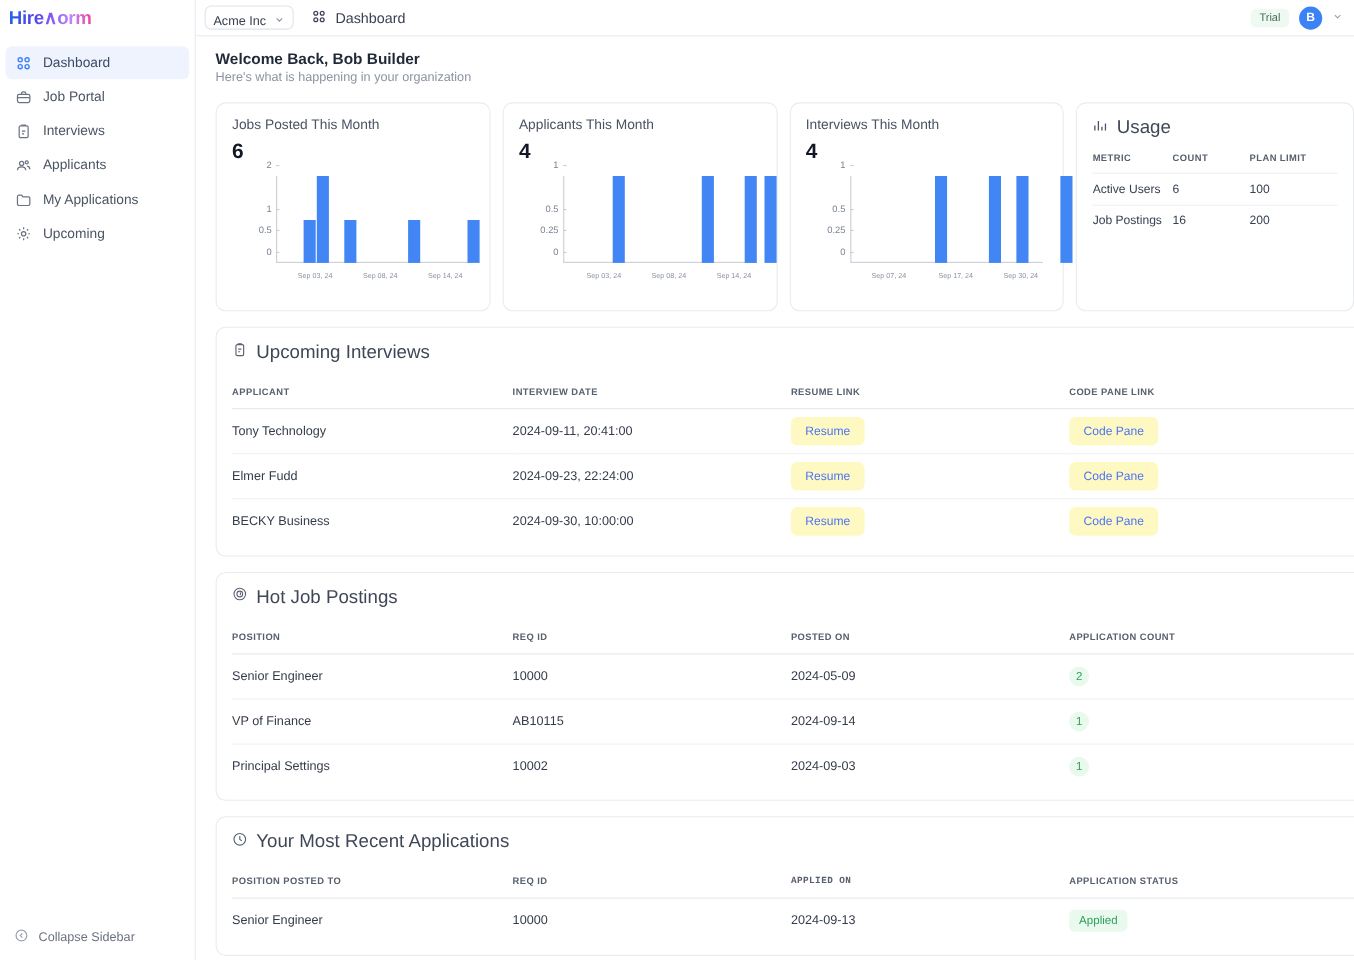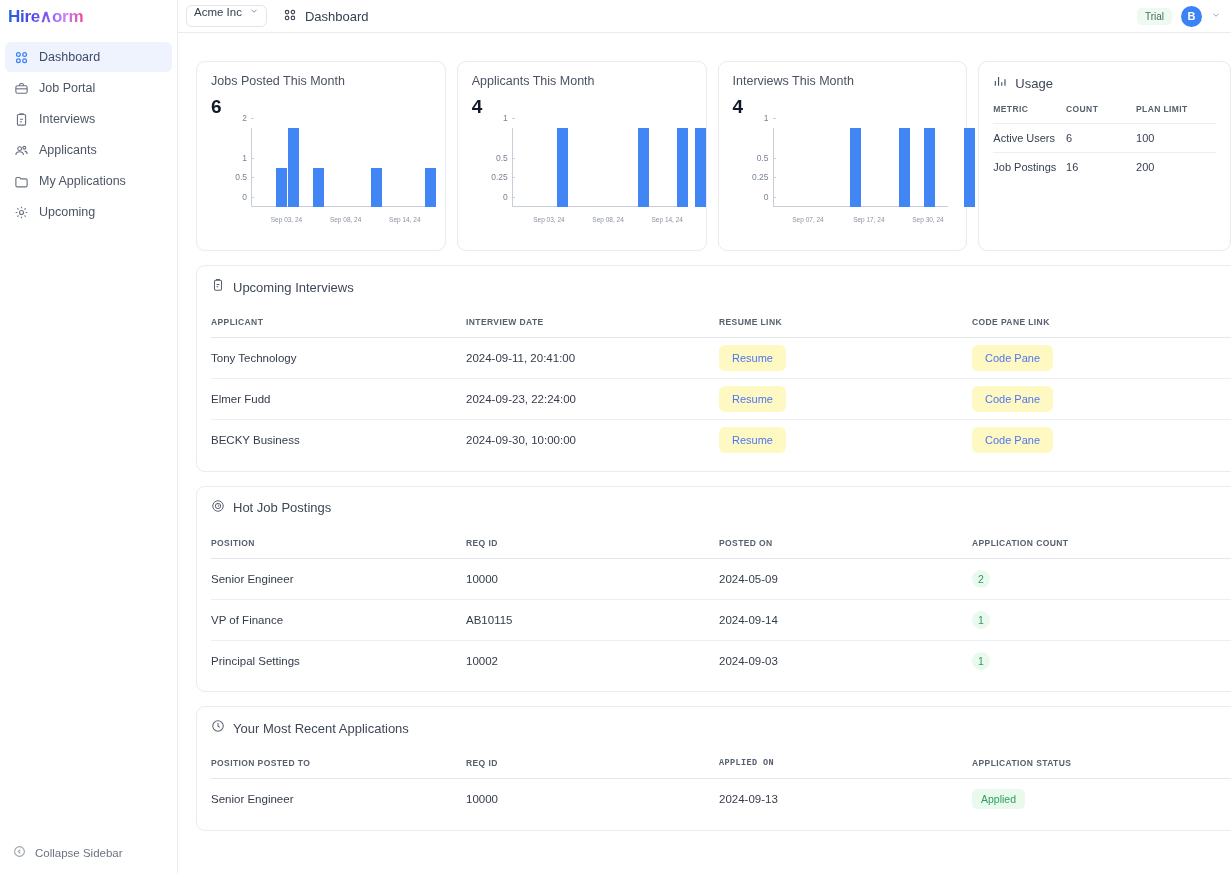--- a/index.html
+++ b/index.html
@@ -46,21 +46,21 @@
     font-size: 11.5px; color: #6b7280; padding: 5px 8px; cursor: pointer;
   }
 
   
   .main { flex: 1; height: 873px; overflow: hidden; background: #fff; }
   .topbar {
     height: 33px; border-bottom: 1px solid #e9ebef;
     display: flex; align-items: center; padding: 0 10px 0 8px;
   }
   .org-select {
-    display: flex; align-items: flex-start; gap: 7px;
+    display: flex; align-items: flex-end; gap: 7px;
     border: 1px solid #e1e4ea; border-radius: 6px;
     height: 22px; padding: 0 7px; font-size: 11.5px; color: #374151;
     cursor: pointer; background: #fff;
   }
   .crumb { display: flex; align-items: center; gap: 8px; margin-left: 16px; font-size: 13px; color: #374151; }
   .topbar-right { margin-left: auto; display: flex; align-items: center; gap: 9px; }
   .trial-badge {
     background: #eefaf1; color: #4b6b58; font-size: 10px;
     padding: 3px 8px; border-radius: 5px;
   }
@@ -111,21 +111,21 @@
   .usage-table .c2 { width: 70px; }
   .usage-table .c3 { width: 80px; }
 
   
   .panel {
     margin: 14px 0 0 18px; width: 1050px;
     background: #fff; border: 1px solid #e9ebef; border-radius: 9px;
     padding: 12px 14px 10px 14px;
   }
   .panel-head { display: flex; align-items: center; gap: 8px; margin-bottom: 13px; }
-  .panel-head .t { font-size: 13px; color: #3f4756; }
+  .panel-head .t { font-size: 17px; color: #3f4756; }
   .dt { width: 100%; border-collapse: collapse; margin-top: 21px; }
   .dt th {
     text-align: left; font-size: 8.5px; font-weight: bold; color: #57606e;
     letter-spacing: 0.4px; padding: 0 0 10px 0;
   }
   .dt td { font-size: 11.5px; color: #343c4a; padding: 0; height: 41px; border-top: 1px solid #edeff2; }
   .dt tbody tr:first-child td { border-top: 1px solid #e4e7ec; }
   .pill {
     display: inline-block; background: #fef9c3; color: #4f74f3;
     font-size: 11px; padding: 7px 13px; border-radius: 6px; cursor: pointer; text-align: center;
@@ -237,20 +237,24 @@
         <span class="chev-sm">
           <svg width="10" height="10" viewBox="0 0 24 24" fill="none" stroke="#9aa3b0" stroke-width="2.4">
             <path d="M6 9l6 6 6-6"></path>
           </svg>
         </span>
       </div>
     </header>
 
     <div class="content">
 
+      <div class="welcome">
+        <h1>Welcome Back, Bob Builder</h1>
+        <p>Here's what is happening in your organization</p>
+      </div>
 
       <div class="cards-row" id="cards-row">
 
         <div class="card stat-card">
             <div class="card-title">Jobs Posted This Month</div>
             <div class="stat-num">6</div>
             <div class="chartbox">
               <div class="axis-y">
                 <div class="ytick" style="bottom:0%">0</div>
                 <div class="ytick" style="bottom:25%">0.5</div>

